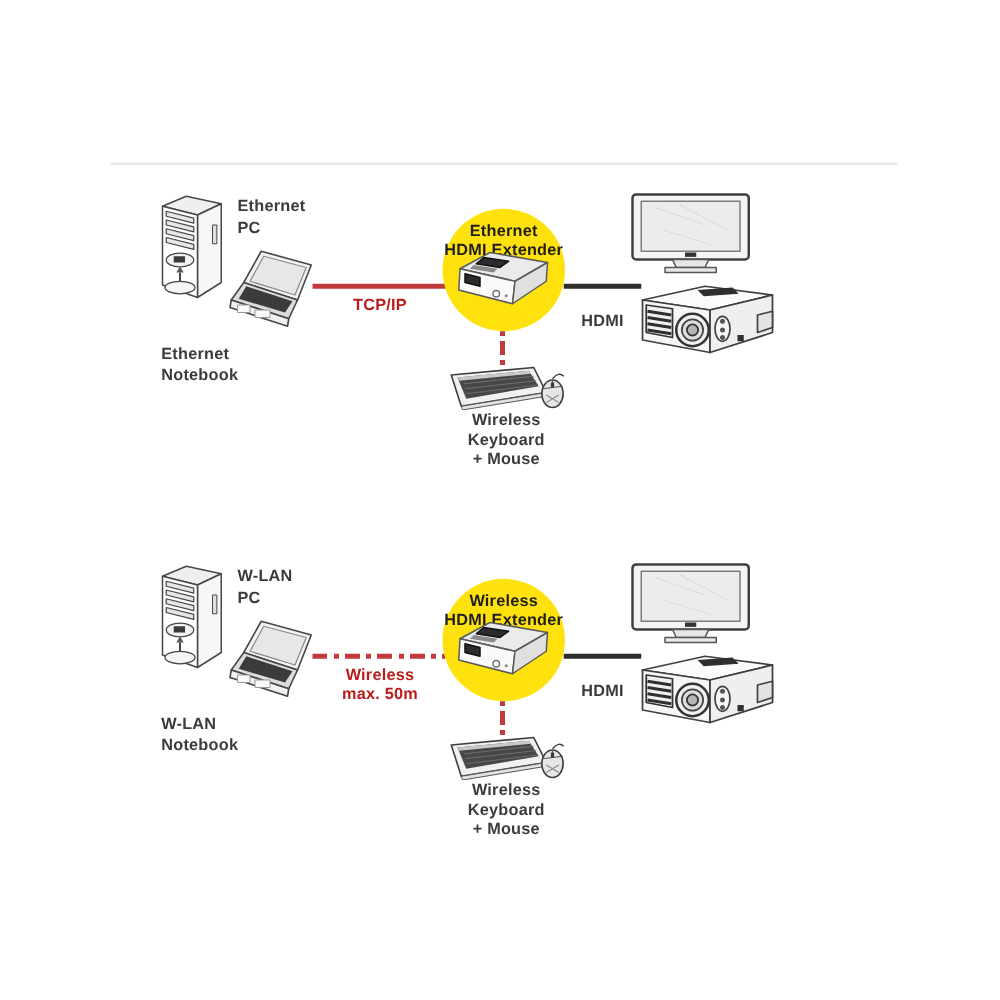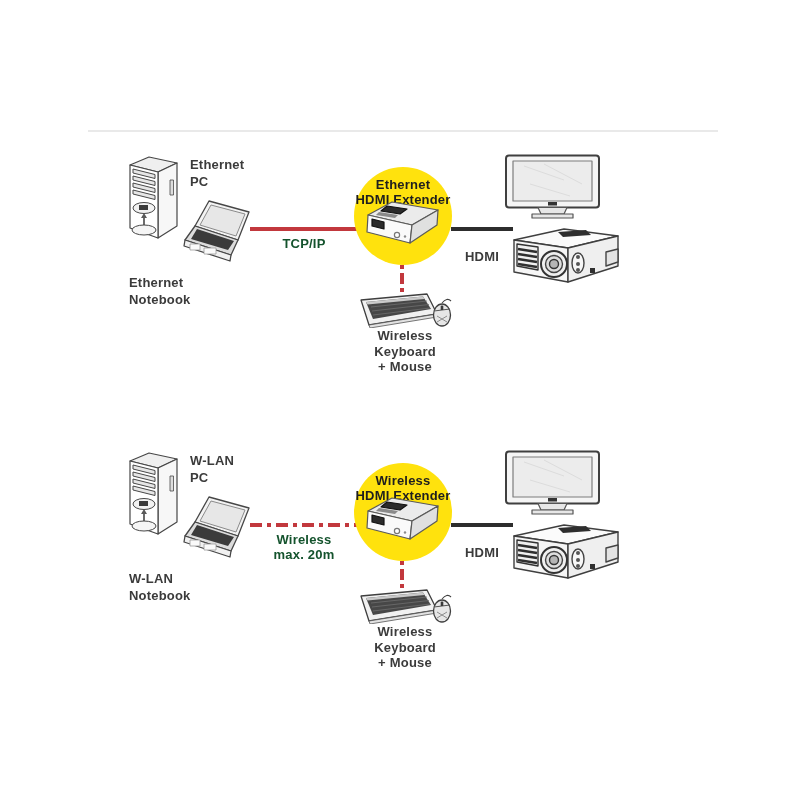--- a/index.html
+++ b/index.html
@@ -4,21 +4,21 @@
 <style>
   html,body{margin:0;padding:0;background:#ffffff;}
   .canvas{position:relative;width:800px;height:800px;background:#ffffff;overflow:hidden;
           font-family:"Liberation Sans",sans-serif;}
   .img-edge{position:absolute;background:#e9e9e9;}
   .section{position:absolute;left:0;width:756px;height:245px;}
   .el{position:absolute;}
   .label{position:absolute;font-weight:bold;font-size:13px;line-height:17px;
          color:#3b3b3b;letter-spacing:.2px;white-space:nowrap;}
   .label.centered{text-align:center;white-space:normal;}
-  .label.red{color:#14532d;line-height:15px;}
+  .label.red{color:#b91c1c;line-height:15px;}
   .circle-label{position:absolute;text-align:center;font-weight:bold;font-size:13px;
                 line-height:15px;color:#1e1e1e;letter-spacing:.2px;}
   .hline{position:absolute;height:4px;}
   .red-solid{background:#c2383d;}
   .black-line{background:#2d2d2d;}
   .red-dashdot{background:repeating-linear-gradient(90deg,#c2383d 0 12px,transparent 12px 17px,
                #c2383d 17px 21px,transparent 21px 26px);}
   .vdot{position:absolute;width:4px;
         background:repeating-linear-gradient(180deg,#c2383d 0 4px,transparent 4px 8px,
         #c2383d 8px 19px,transparent 19px 23px);}
@@ -219,21 +219,21 @@
     </span>
 
     <div class="label pos-nblabel">
       <div>W-LAN</div>
       <div>Notebook</div>
     </div>
 
     <div class="hline red-dashdot pos-linkline"></div>
     <div class="label red centered pos-linklabel">
       <div>Wireless</div>
-      <div>max. 20m</div>
+      <div>max. 50m</div>
     </div>
 
     <div class="extender-circle pos-circle"></div>
     <div class="circle-label pos-circlelabel">
       <div>Wireless</div>
       <div>HDMI Extender</div>
     </div>
 
     <span class="el pos-device">
       <svg width="82" height="54" viewBox="0 0 82 54" fill="none" stroke="#5a5a5a" stroke-width="1.2" stroke-linejoin="round">

